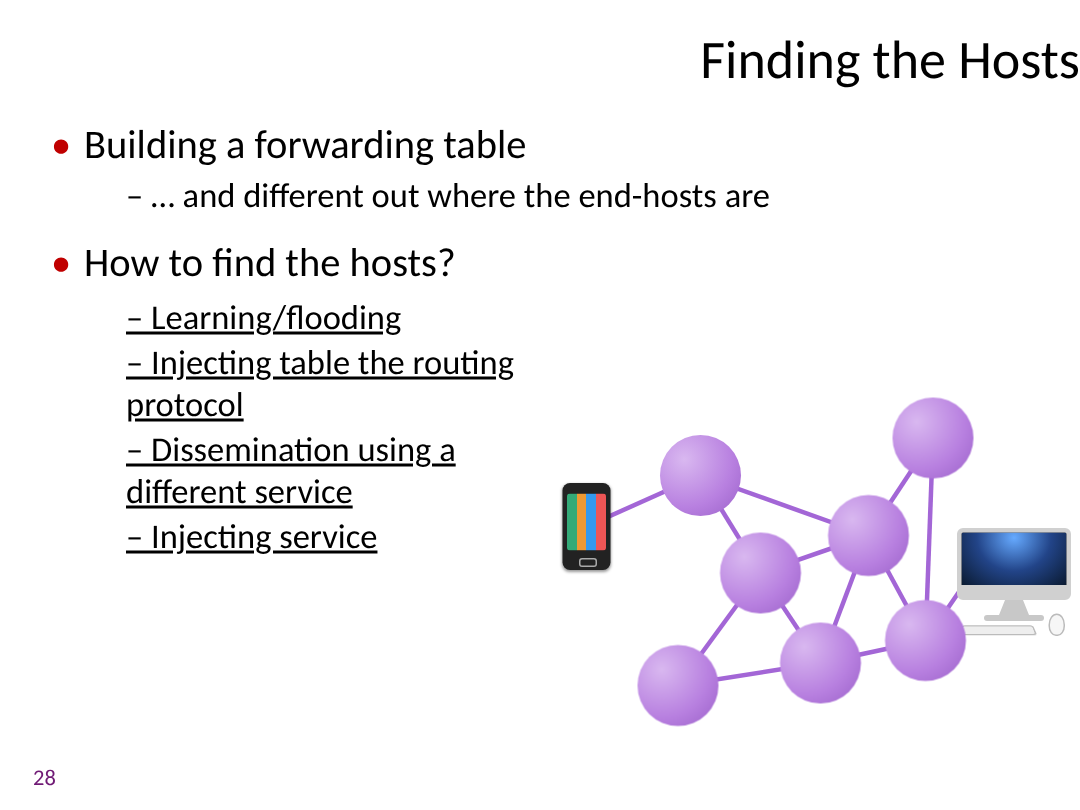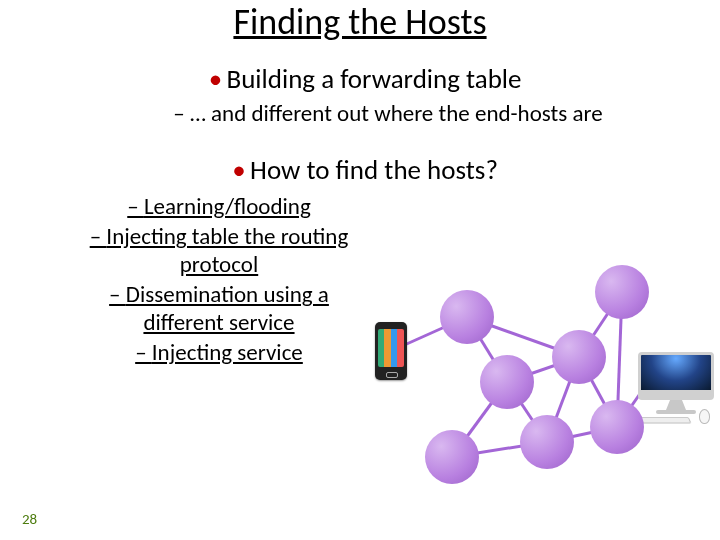--- a/index.html
+++ b/index.html
@@ -7,30 +7,29 @@
     padding: 0;
     width: 720px;
     height: 540px;
     font-family: Calibri, Arial, sans-serif;
     background: #fff;
     color: #000;
     position: relative;
     overflow: hidden;
   }
   .title {
-    text-align: center;
+    text-align: right;
     font-size: 36px;
     font-weight: 400;
+    margin-top: 18px;
     margin-bottom: 18px;
     letter-spacing: 0px;
-    text-decoration: underline;
   }
   .content {
     padding: 0 28px 0 34px;
-    text-align: center;
   }
   .l1 {
     font-size: 27px;
     margin: 6px 0 4px 0;
     position: relative;
   }
   .l1 .dot {
     color: #c00000;
     display: inline-block;
     width: 22px;
@@ -45,21 +44,21 @@
   }
   .leftcol {
     width: 320px;
     text-decoration: underline;
   }
   .pagenum {
     position: absolute;
     left: 22px;
     bottom: 12px;
     font-size: 15px;
-    color: #4d7c0f;
+    color: #701a75;
   }
   .diagram {
     position: absolute;
     left: 370px;
     top: 260px;
     width: 350px;
     height: 260px;
   }
   .node {
     position: absolute;
@@ -167,21 +166,21 @@
 
 <div class="title">Finding the Hosts</div>
 
 <div class="content">
 
   <div class="l1">
     <span class="dot">•</span><span>Building a forwarding table</span>
   </div>
   <div class="l2">– <span>… and different out where the end-hosts are</span></div>
 
-  <div class="l1" style="margin-top:26px">
+  <div class="l1" style="margin-top:14px">
     <span class="dot">•</span><span>How to find the hosts?</span>
   </div>
 
   <div class="col">
     <div class="leftcol">
       <div class="l2">– <span>Learning/flooding</span></div>
       <div class="l2">– <span>Injecting table the routing protocol</span></div>
       <div class="l2">– <span>Dissemination using a different service</span></div>
       <div class="l2">– <span>Injecting service</span></div>
     </div>

